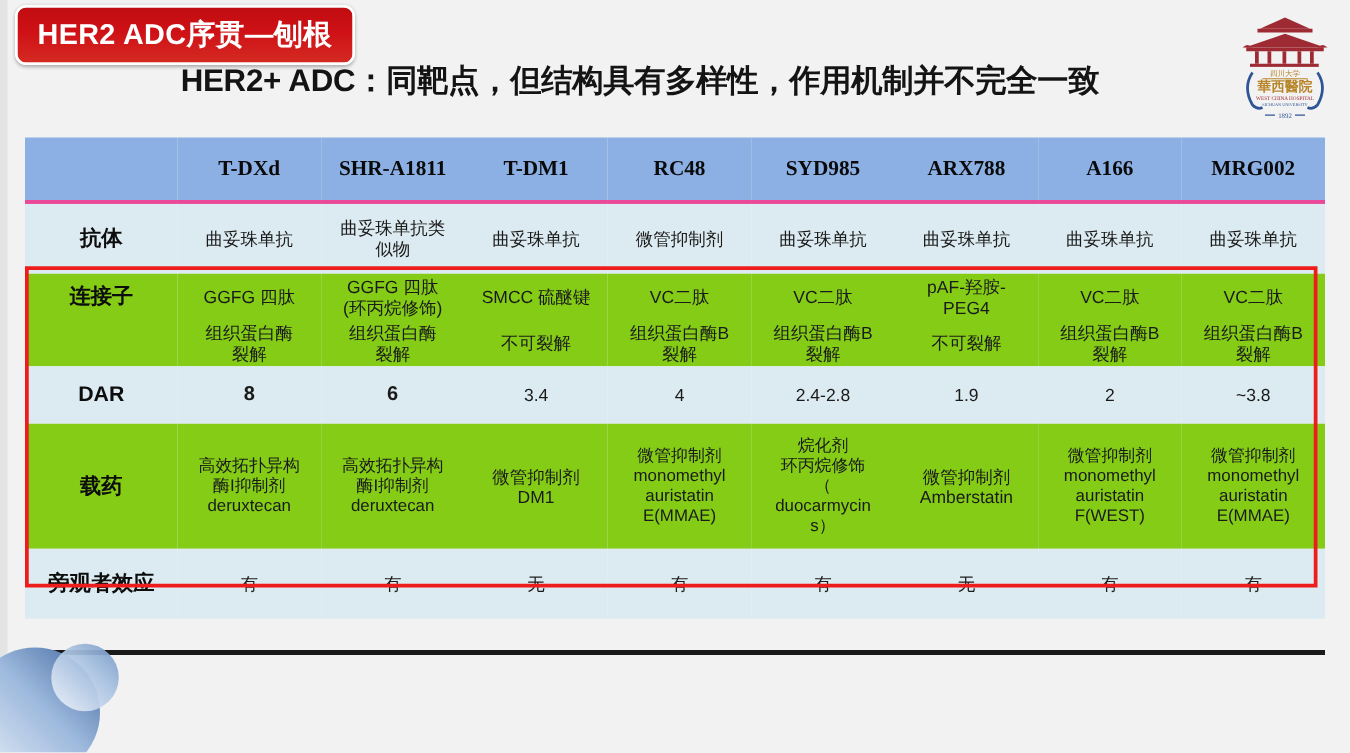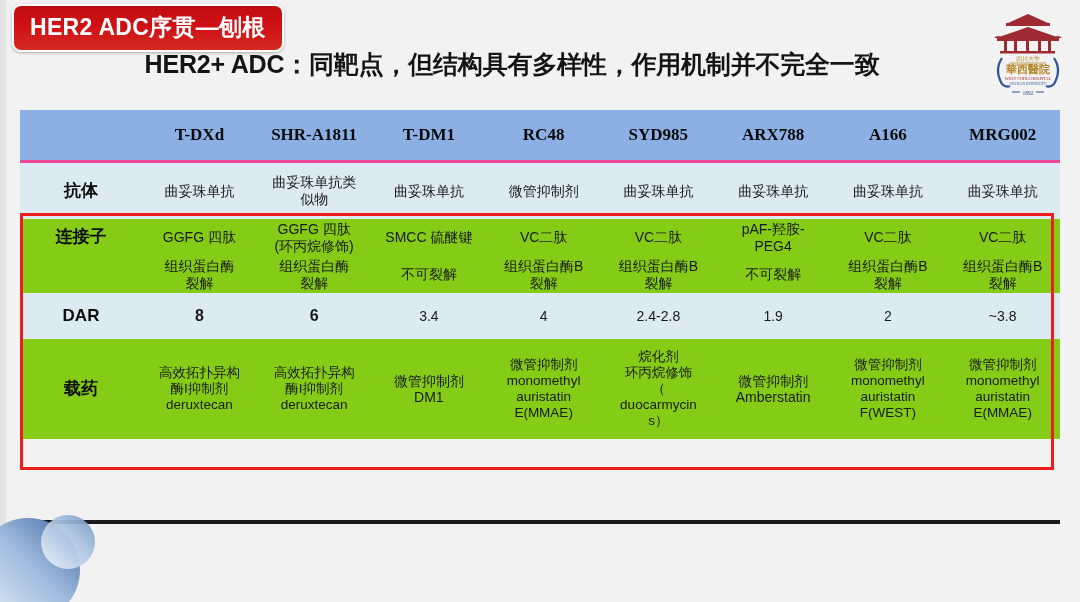--- a/index.html
+++ b/index.html
@@ -372,20 +372,47 @@
             <span class="ln">微管抑制剂</span>
             <span class="ln">monomethyl</span>
             <span class="ln">auristatin</span>
             <span class="ln">F(WEST)</span>
           </td>
           <td class="cell small">
             <span class="ln">微管抑制剂</span>
             <span class="ln">monomethyl</span>
             <span class="ln">auristatin</span>
             <span class="ln">E(MMAE)</span>
+          </td>
+        </tr>
+        <tr class="band-blue r-bystander">
+          <td class="rowlabel">旁观者效应</td>
+          <td class="cell">
+            <span class="ln">有</span>
+          </td>
+          <td class="cell">
+            <span class="ln">有</span>
+          </td>
+          <td class="cell">
+            <span class="ln">无</span>
+          </td>
+          <td class="cell">
+            <span class="ln">有</span>
+          </td>
+          <td class="cell">
+            <span class="ln">有</span>
+          </td>
+          <td class="cell">
+            <span class="ln">无</span>
+          </td>
+          <td class="cell">
+            <span class="ln">有</span>
+          </td>
+          <td class="cell">
+            <span class="ln">有</span>
           </td>
         </tr>
       </tbody>
   </table>
 </div>
 
 <div class="table-bottom-rule"></div>
 
 <div class="redbox"></div>
 

